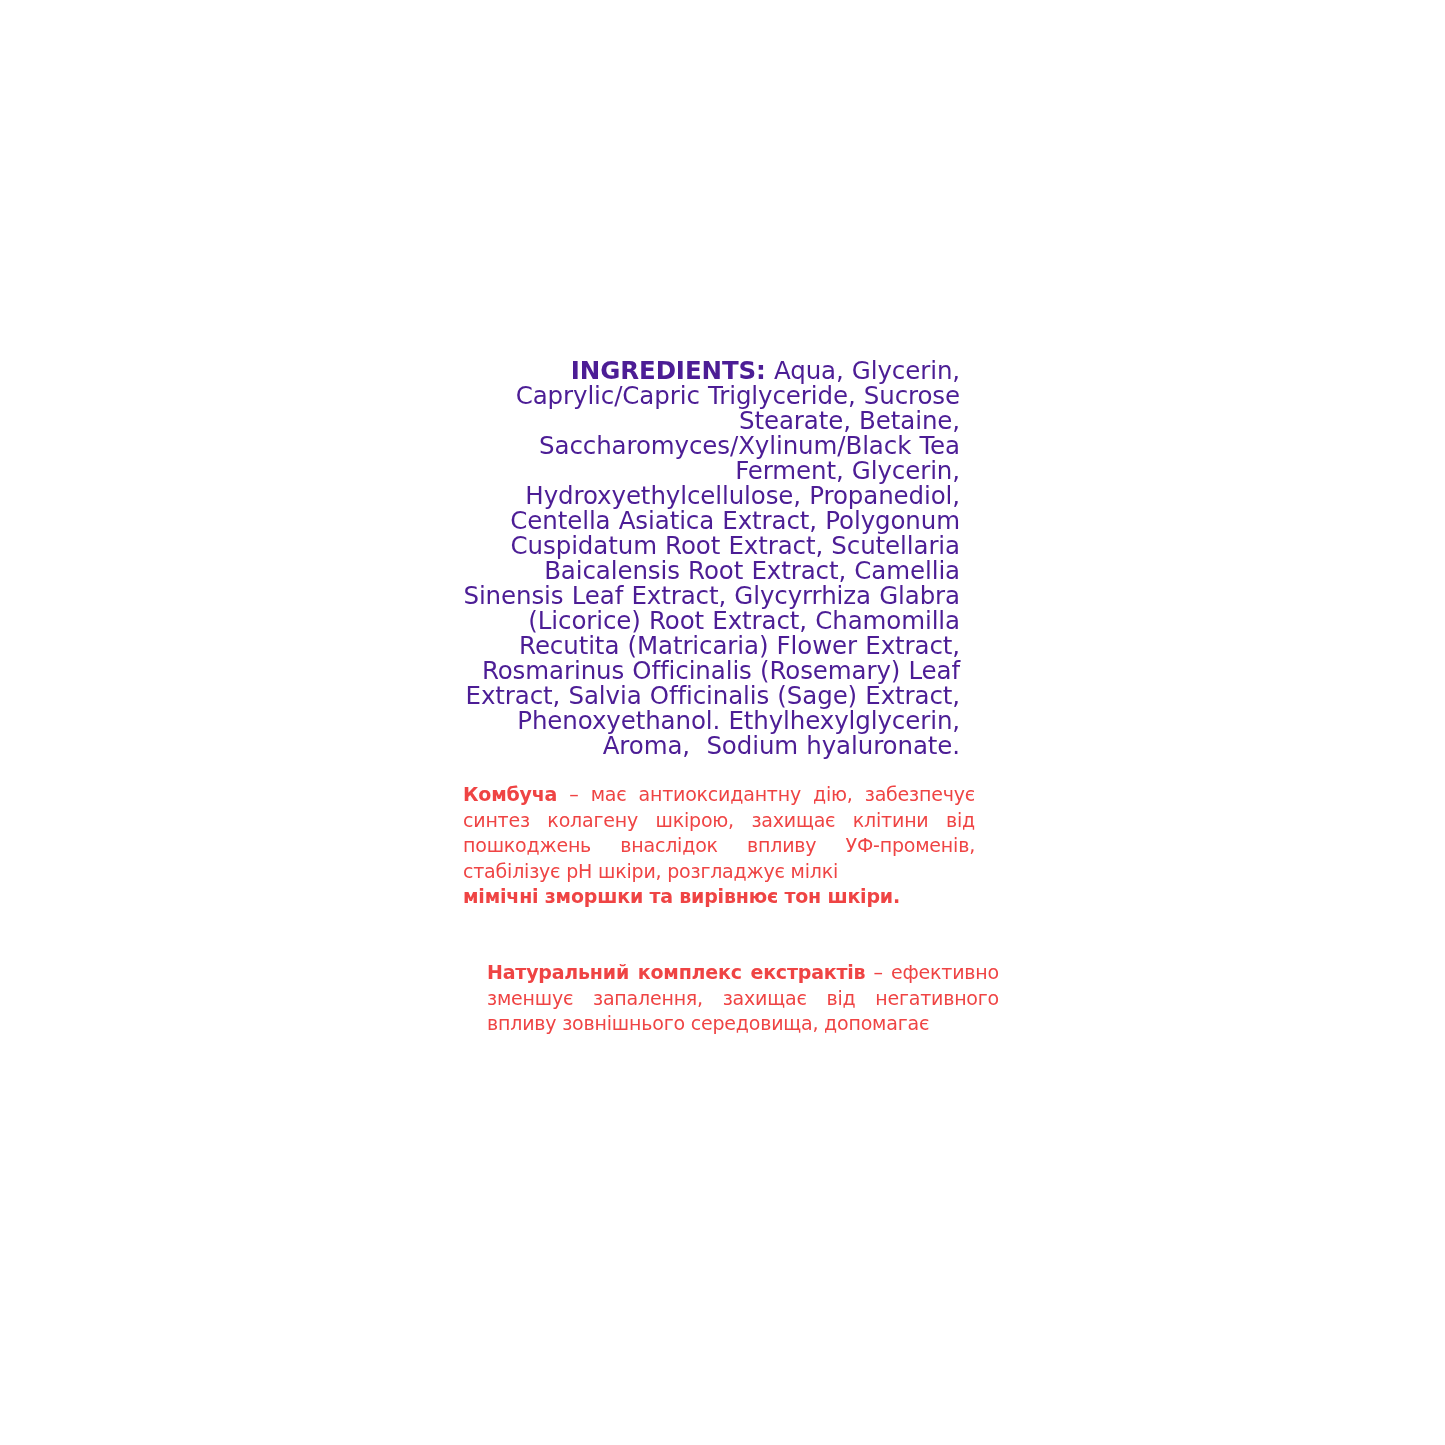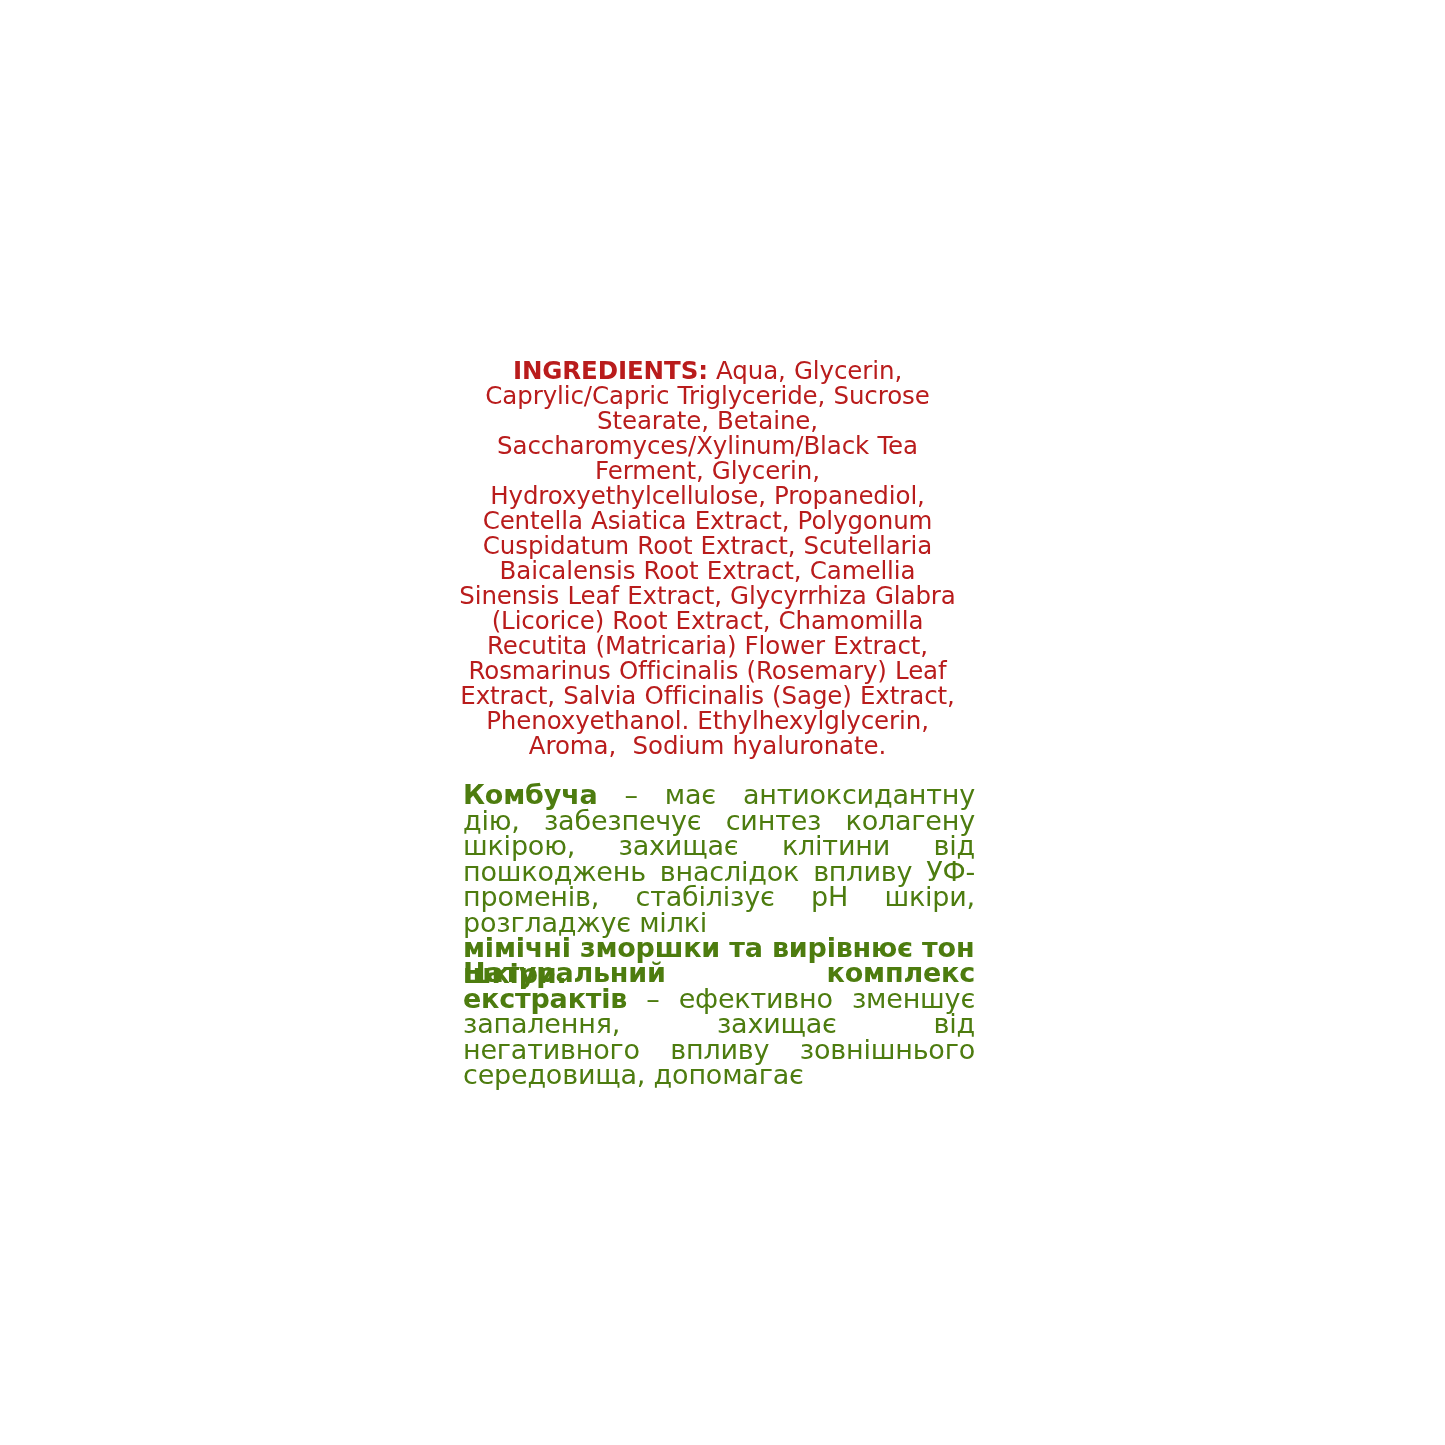--- a/index.html
+++ b/index.html
@@ -30,46 +30,46 @@
     position: absolute;
     left: 455px;
     top: 358px;
     width: 505px;
     text-align: center;
   }
   .ingredients-text {
     font-family: "DejaVu Sans", sans-serif;
     font-size: 24.5px;
     line-height: 25px;
-    color: #b91c1c;
+    color: #4c1d95;
     letter-spacing: -0.1px;
     word-spacing: 0.5px;
-    text-align: center;
+    text-align: right;
     margin: 0;
     white-space: pre-wrap;
   }
   .ingredients-label {
     font-weight: bold;
     font-size: 24.5px;
   }
 
   
   .uk-block {
     position: absolute;
     left: 463px;
     width: 512px;
   }
   .uk-block.first { top: 782px; }
-  .uk-block.second { top: 960px; }
+  .uk-block.second { top: 960px; margin-left: 24px; }
 
   .uk-para {
     font-family: "DejaVu Sans", sans-serif;
-    font-size: 27px;
+    font-size: 19px;
     line-height: 25.5px;
-    color: #4d7c0f;
+    color: #ef4444;
     text-align: justify;
     text-justify: inter-word;
     margin: 0;
     letter-spacing: -0.2px;
   }
   .uk-para .lead {
     font-weight: bold;
   }
   .uk-para .last-line {
     display: block;

